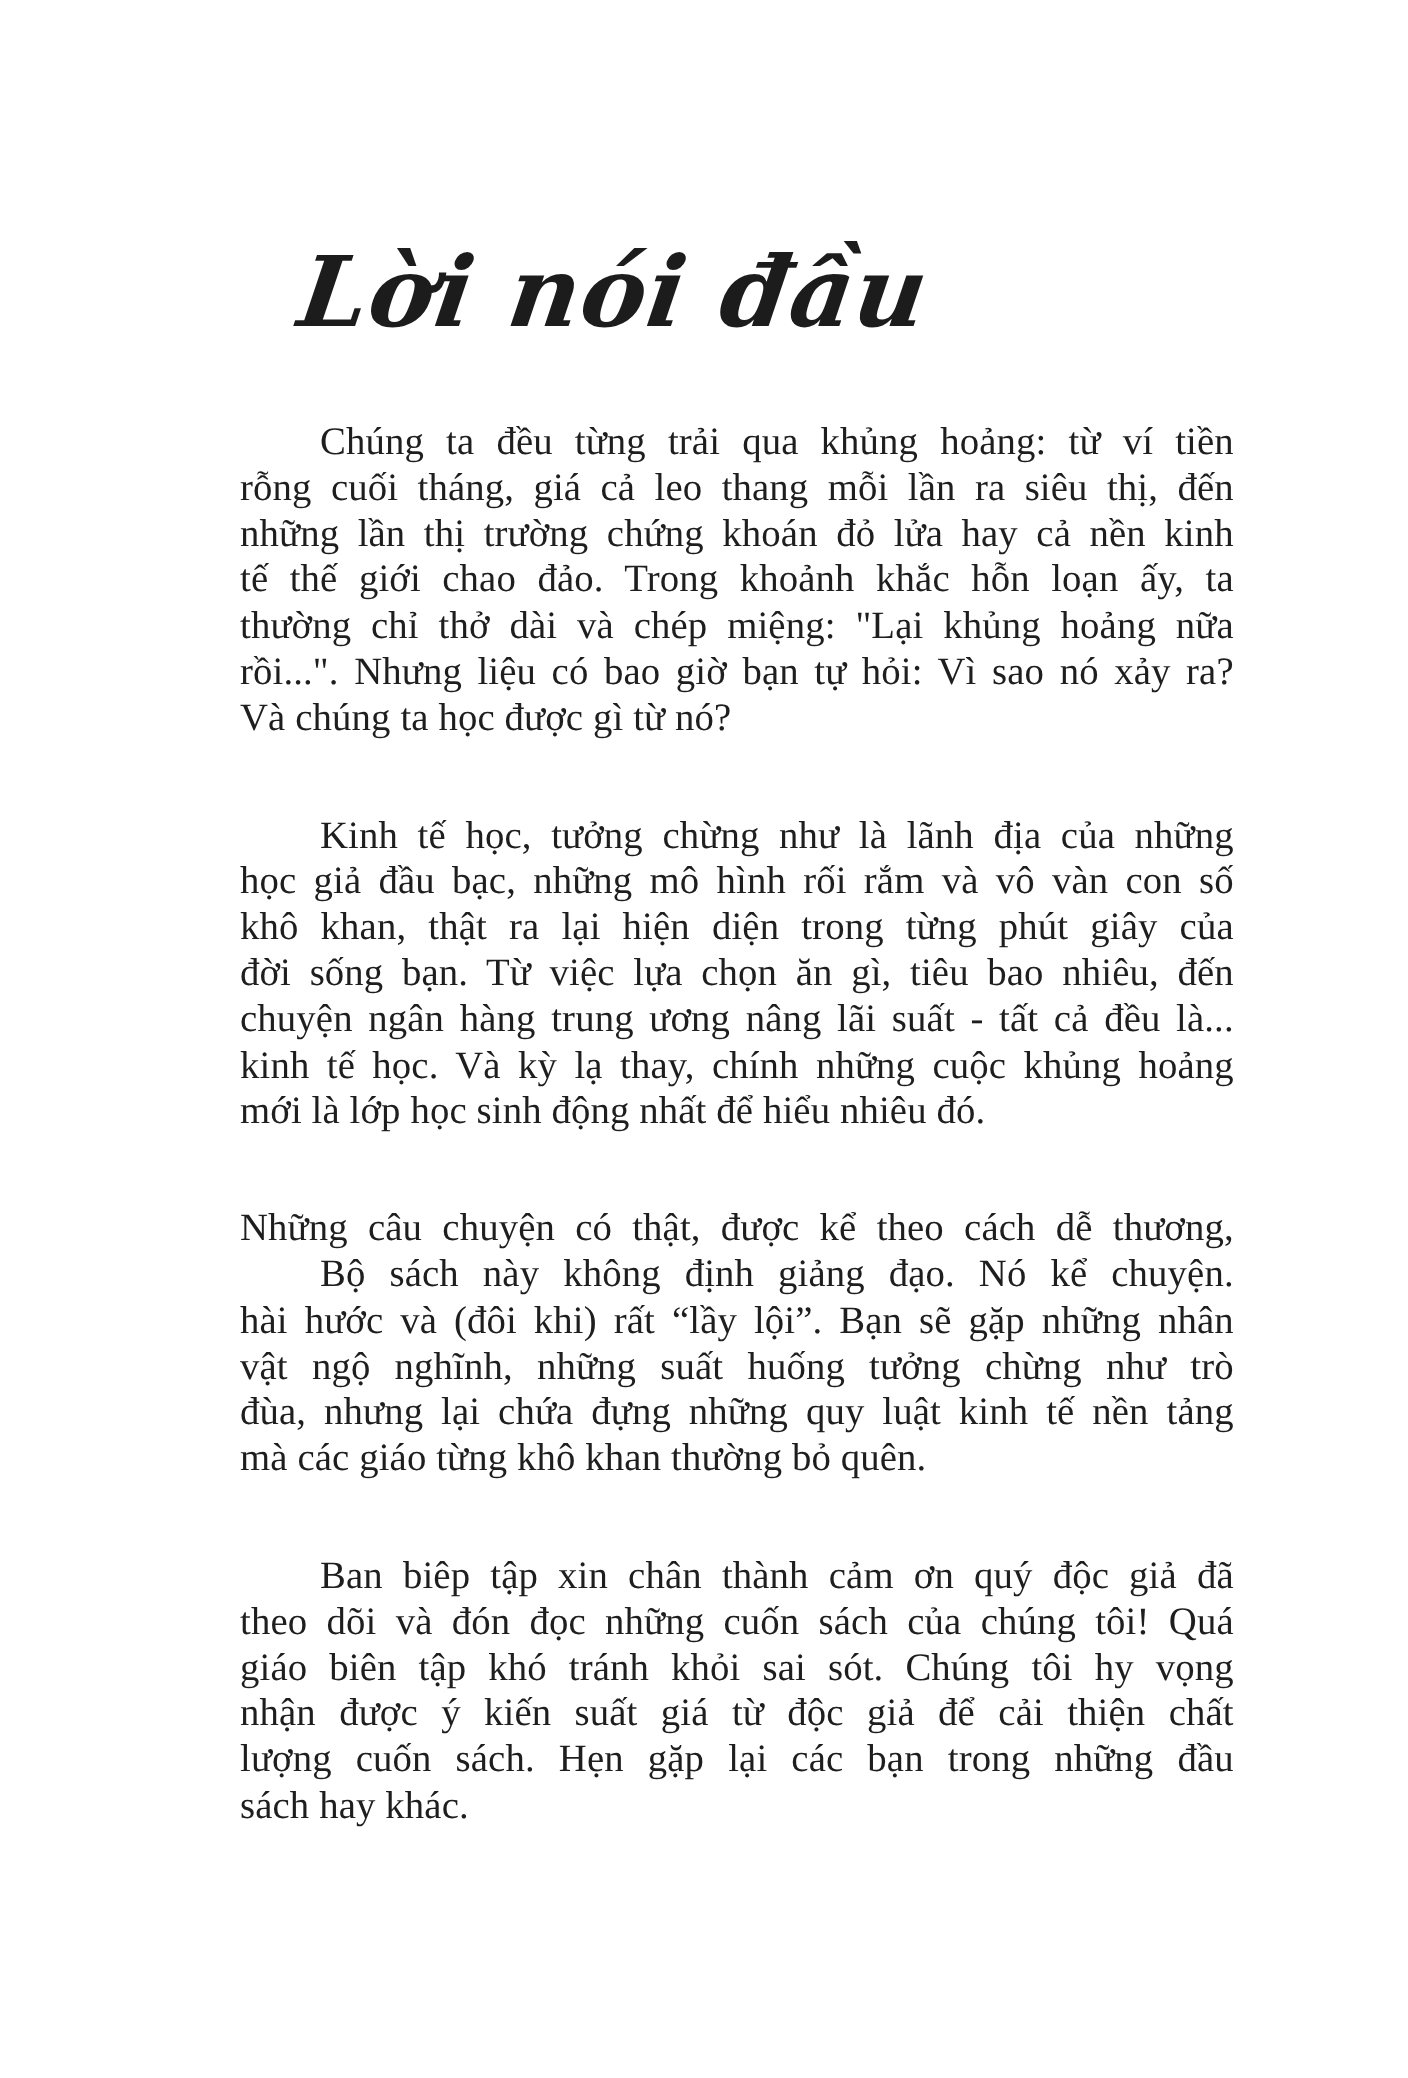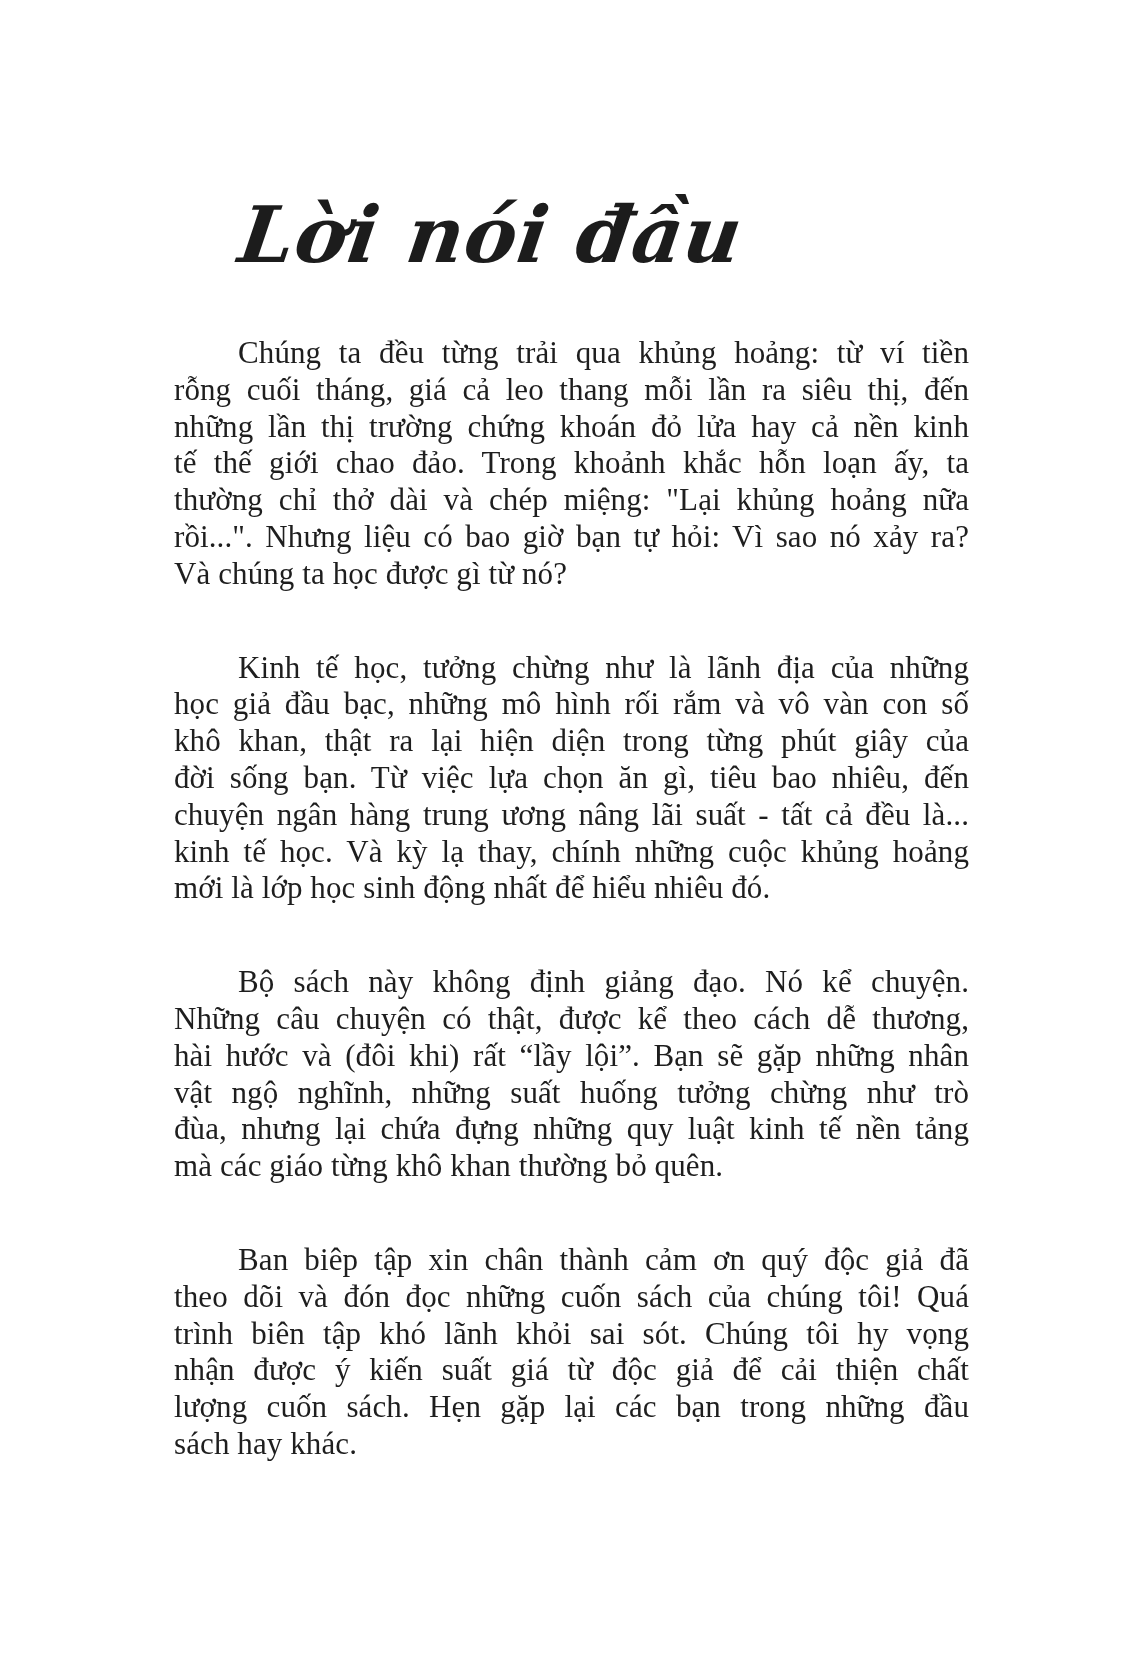--- a/index.html
+++ b/index.html
@@ -4,21 +4,21 @@
   <style>
     html, body { margin: 0; padding: 0; background: #ffffff; }
     body { width: 1126px; height: 1662px; position: relative; overflow: hidden; color: #1a1a1a; }
     .page { position: absolute; left: 0; top: 0; width: 1126px; height: 1662px; background: #ffffff; }
     .title {
       position: absolute; left: 240px; top: 190px;
       font-family: "DejaVu Serif", serif; font-style: italic; font-weight: bold;
       font-size: 78px; line-height: 90px; color: #1c1c1c; letter-spacing: 1px;
       transform: skewX(-8deg);
     }
-    .body-text { position: absolute; left: 174px; top: 335px; width: 795px; }
+    .body-text { position: absolute; left: 192px; top: 335px; width: 795px; }
     .line { display: block; text-align: justify; text-align-last: justify; white-space: nowrap; }
     .line.last { text-align-last: left; }
     .line.indent { padding-left: 64px; }
     .para-block { margin-bottom: 57px; }
   </style>
 </head>
 <body>
 
 <div class="page">
   <div class="title">Lời nói đầu</div>
@@ -38,32 +38,32 @@
       <span class="line indent">Kinh tế học, tưởng chừng như là lãnh địa của những</span>
       <span class="line">học giả đầu bạc, những mô hình rối rắm và vô vàn con số</span>
       <span class="line">khô khan, thật ra lại hiện diện trong từng phút giây của</span>
       <span class="line">đời sống bạn. Từ việc lựa chọn ăn gì, tiêu bao nhiêu, đến</span>
       <span class="line">chuyện ngân hàng trung ương nâng lãi suất - tất cả đều là...</span>
       <span class="line">kinh tế học. Và kỳ lạ thay, chính những cuộc khủng hoảng</span>
       <span class="line last">mới là lớp học sinh động nhất để hiểu nhiêu đó.</span>
     </div>
 
     <div class="para-block">
+      <span class="line">Những câu chuyện có thật, được kể theo cách dễ thương,</span>
       <span class="line indent">Bộ sách này không định giảng đạo. Nó kể chuyện.</span>
-      <span class="line">Những câu chuyện có thật, được kể theo cách dễ thương,</span>
       <span class="line">hài hước và (đôi khi) rất “lầy lội”. Bạn sẽ gặp những nhân</span>
       <span class="line">vật ngộ nghĩnh, những suất huống tưởng chừng như trò</span>
       <span class="line">đùa, nhưng lại chứa đựng những quy luật kinh tế nền tảng</span>
       <span class="line last">mà các giáo từng khô khan thường bỏ quên.</span>
     </div>
 
     <div class="para-block">
       <span class="line indent">Ban biêp tập xin chân thành cảm ơn quý độc giả đã</span>
       <span class="line">theo dõi và đón đọc những cuốn sách của chúng tôi! Quá</span>
-      <span class="line">trình biên tập khó lãnh khỏi sai sót. Chúng tôi hy vọng</span>
+      <span class="line">giáo biên tập khó tránh khỏi sai sót. Chúng tôi hy vọng</span>
       <span class="line">nhận được ý kiến suất giá từ độc giả để cải thiện chất</span>
       <span class="line">lượng cuốn sách. Hẹn gặp lại các  bạn trong những đầu</span>
       <span class="line last">sách hay khác.</span>
     </div>
   </div>
 </div>
 
 <style>
   .para-block .line {
     font-family: "Liberation Serif", serif; font-size: 31px; line-height: 36.8px;

